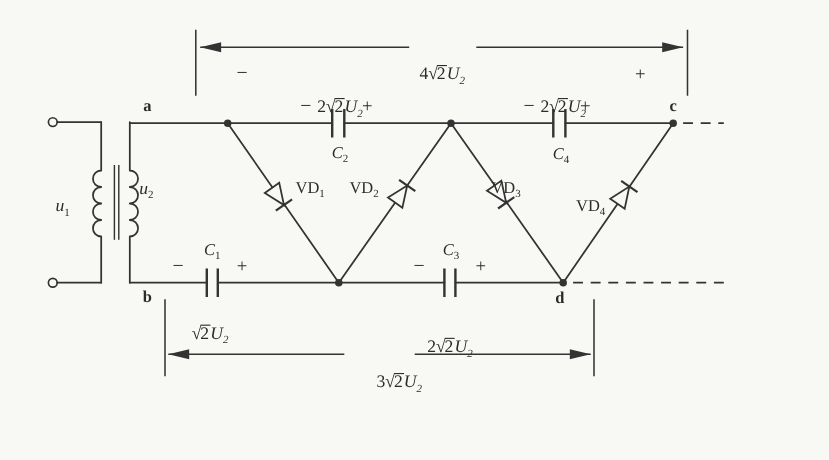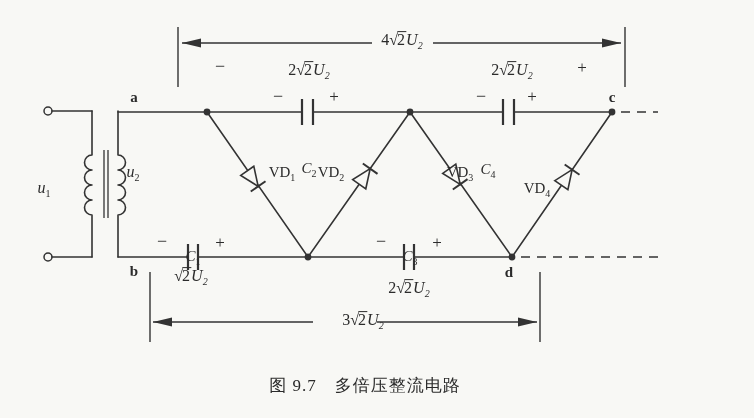--- a/index.html
+++ b/index.html
@@ -24,32 +24,32 @@
     line-height:1;
     color:var(--text);
   }
   .lbl i { font-style:italic; }
   .lbl sub {
     font-size:10px;
     vertical-align:baseline;
     position:relative; top:4px;
     line-height:0;
   }
-  .math { font-style:italic; font-size:16px; }
+  .math { font-style:italic; font-size:16px;margin-top:28px; }
   .math .coeff, .math .rt { font-style:normal; }
   .math .rt { margin-right:-1px; }
   .math .vin {
     font-style:normal;
     border-top:1.3px solid var(--text);
     padding:0 1px 0 0;
     display:inline-block;
     line-height:1.05;
   }
   .node { font-size:15px; font-weight:700; }
-  .comp { font-size:15px; font-style:italic;margin-top:28px; }
+  .comp { font-size:15px; font-style:italic; }
   .comp sub, .dlabel sub { font-style:normal; }
   .dlabel { font-size:15px; }
   .sign { font-size:17px; }
   .sign.minus { letter-spacing:0; font-size:18px; }
   .caption {
     position:absolute;
     transform:translate(-50%,-50%);
     font-size:17px;
     letter-spacing:1px;
     white-space:nowrap;
@@ -138,32 +138,32 @@
     <g stroke="#333" stroke-width="1.4" fill="none">
       <path d="M150,272 V342"></path>
       <path d="M540,272 V342"></path>
       <path d="M153,322 H313"></path>
       <path d="M377,322 H537"></path>
     </g>
     <polygon points="153,322 172,317.5 172,326.5" fill="#333"></polygon>
     <polygon points="537,322 518,317.5 518,326.5" fill="#333"></polygon>
   </svg>
 
-  <div class="lbl" style="left:44px;top:188px"><i>u</i><sub>1</sub></div>
+  <div class="lbl" style="left:57px;top:188px"><i>u</i><sub>1</sub></div>
   <div class="lbl" style="left:133px;top:172px"><i>u</i><sub>2</sub></div>
 
   <div class="lbl node" style="left:134px;top:97px">a</div>
   <div class="lbl node" style="left:134px;top:271px">b</div>
   <div class="lbl node" style="left:612px;top:97px">c</div>
   <div class="lbl node" style="left:509px;top:272px">d</div>
 
   <div class="lbl comp" style="left:193px;top:228px"><i>C</i><sub>1</sub></div>
   <div class="lbl comp" style="left:309px;top:140px"><i>C</i><sub>2</sub></div>
   <div class="lbl comp" style="left:410px;top:228px"><i>C</i><sub>3</sub></div>
-  <div class="lbl comp" style="left:488px;top:141px"><i>C</i><sub>4</sub></div>
+  <div class="lbl comp" style="left:510px;top:141px"><i>C</i><sub>4</sub></div>
 
   <div class="lbl dlabel" style="left:282px;top:172px"><span>VD</span><sub>1</sub></div>
   <div class="lbl dlabel" style="left:331px;top:172px"><span>VD</span><sub>2</sub></div>
   <div class="lbl dlabel" style="left:460px;top:172px"><span>VD</span><sub>3</sub></div>
   <div class="lbl dlabel" style="left:537px;top:188px"><span>VD</span><sub>4</sub></div>
 
   <div class="lbl math" style="left:402px;top:40px"><span class="coeff">4</span><span class="rt">√</span><span class="vin">2</span><i>U</i><sub>2</sub></div>
   <div class="lbl math" style="left:309px;top:70px"><span class="coeff">2</span><span class="rt">√</span><span class="vin">2</span><i>U</i><sub>2</sub></div>
   <div class="lbl math" style="left:512px;top:70px"><span class="coeff">2</span><span class="rt">√</span><span class="vin">2</span><i>U</i><sub>2</sub></div>
   <div class="lbl math" style="left:191px;top:276px"><span class="coeff"></span><span class="rt">√</span><span class="vin">2</span><i>U</i><sub>2</sub></div>
@@ -174,15 +174,14 @@
   <div class="lbl sign" style="left:582px;top:67px">+</div>
   <div class="lbl sign minus" style="left:278px;top:96px">−</div>
   <div class="lbl sign" style="left:334px;top:96px">+</div>
   <div class="lbl sign minus" style="left:481px;top:96px">−</div>
   <div class="lbl sign" style="left:532px;top:96px">+</div>
   <div class="lbl sign minus" style="left:162px;top:241px">−</div>
   <div class="lbl sign" style="left:220px;top:242px">+</div>
   <div class="lbl sign minus" style="left:381px;top:241px">−</div>
   <div class="lbl sign" style="left:437px;top:242px">+</div>
 
-  <div class="caption" style="left:365px;top:385px">图 9.7　多倍压整流电路</div>
 
 </div>
 
 </body></html>

